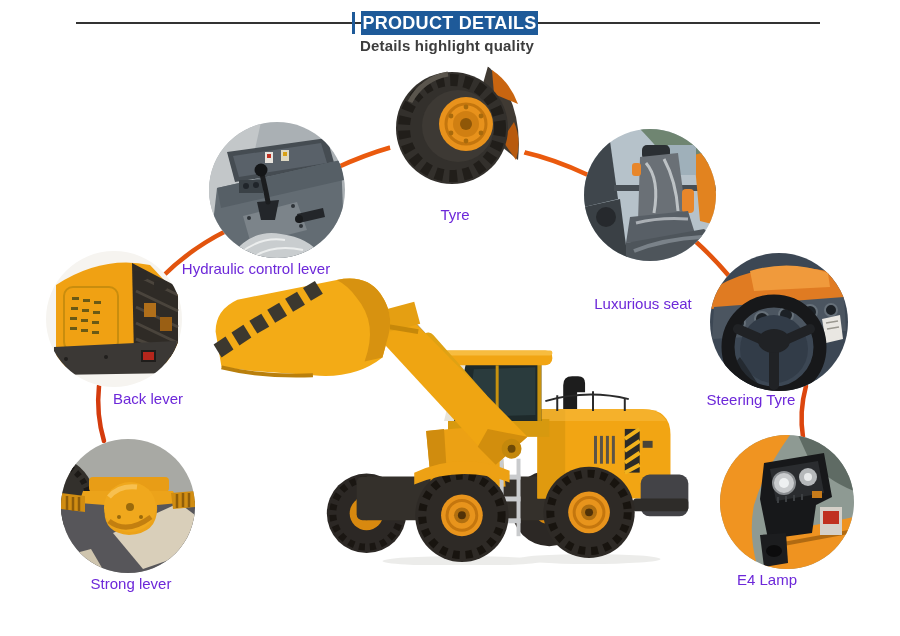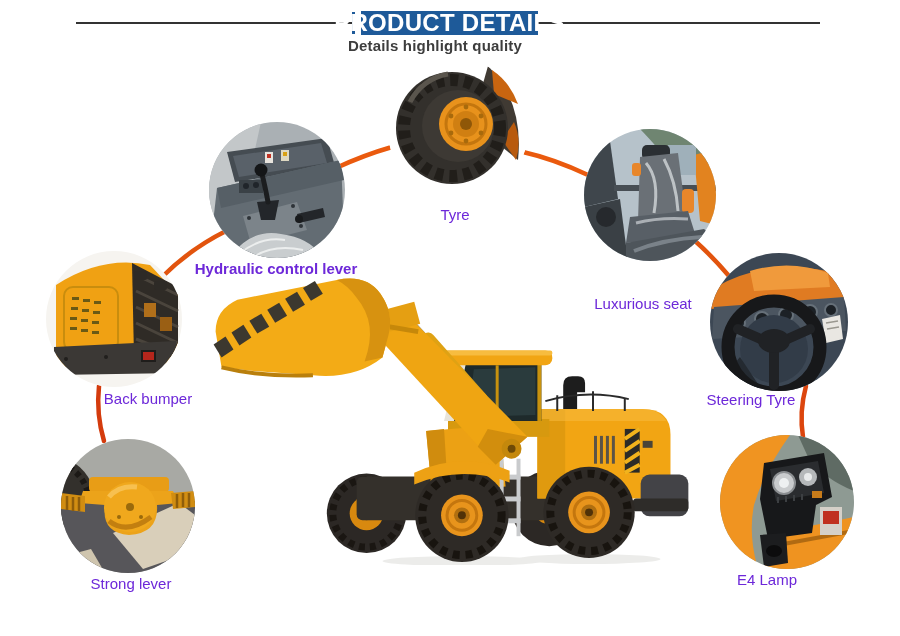--- a/index.html
+++ b/index.html
@@ -3,22 +3,22 @@
 <meta charset="utf-8">
 <style>
   html,body{margin:0;padding:0;background:#ffffff;}
   .canvas{position:relative;width:900px;height:636px;background:#ffffff;overflow:hidden;
           font-family:"Liberation Sans","DejaVu Sans",sans-serif;}
   
   .hrule{position:absolute;left:76px;top:22px;width:744px;height:2px;background:#333333;}
   .vtick{position:absolute;left:352px;top:12px;width:3px;height:22px;background:#1e5a99;}
   .titlebox{position:absolute;left:361px;top:11px;width:177px;height:24px;background:#1e5a99;
             display:flex;align-items:center;justify-content:center;}
-  .titlebox span{color:#ffffff;font-size:24px;font-weight:bold;letter-spacing:.3px;white-space:nowrap;}
-  .subtitle{position:absolute;left:435px;top:37px;transform:translateX(-50%);
+  .titlebox span{color:#ffffff;font-size:18px;font-weight:bold;letter-spacing:.3px;white-space:nowrap;}
+  .subtitle{position:absolute;left:447px;top:37px;transform:translateX(-50%);
             color:#3d3d3d;font-size:15px;font-weight:bold;letter-spacing:.2px;white-space:nowrap;}
   
   .connectors{position:absolute;left:0;top:0;width:900px;height:636px;z-index:1;}
   
   .circle{position:absolute;border-radius:50%;overflow:hidden;z-index:3;background:#fff;}
   .circle svg{display:block;}
   
   .flabel{position:absolute;transform:translateX(-50%);color:#6d28d9;font-size:15px;
           white-space:nowrap;z-index:4;}
   
@@ -337,20 +337,20 @@
       <circle cx="88" cy="42" r="9" fill="#b5b8ba"></circle>
       <circle cx="88" cy="42" r="4" fill="#e8eaeb"></circle>
       <rect x="92" y="56" width="10" height="7" fill="#c77c1a"></rect>
       <path d="M 58 62 L 58 68 M 66 61 L 66 67 M 74 60 L 74 66 M 82 59 L 82 65" stroke="#3c3f42" stroke-width="2"></path>
       <polygon points="40,100 66,98 68,128 44,132" fill="#1c1d1f"></polygon>
       <ellipse cx="54" cy="116" rx="8" ry="6" fill="#0c0c0d"></ellipse>
     </svg>
   </div>
 
   <div class="flabel" style="left:455px;top:206px;">Tyre</div>
-  <div class="flabel" style="left:276px;top:260px;font-weight:bold;">Hydraulic control lever</div>
+  <div class="flabel" style="left:256px;top:260px;">Hydraulic control lever</div>
   <div class="flabel" style="left:643px;top:263px;margin-top:32px;">Luxurious seat</div>
-  <div class="flabel" style="left:148px;top:390px;">Back bumper</div>
+  <div class="flabel" style="left:148px;top:390px;">Back lever</div>
   <div class="flabel" style="left:751px;top:391px;">Steering Tyre</div>
   <div class="flabel" style="left:131px;top:575px;">Strong lever</div>
   <div class="flabel" style="left:767px;top:571px;text-align:center;">E4 Lamp</div>
 
 </div>
 
 </body></html>

